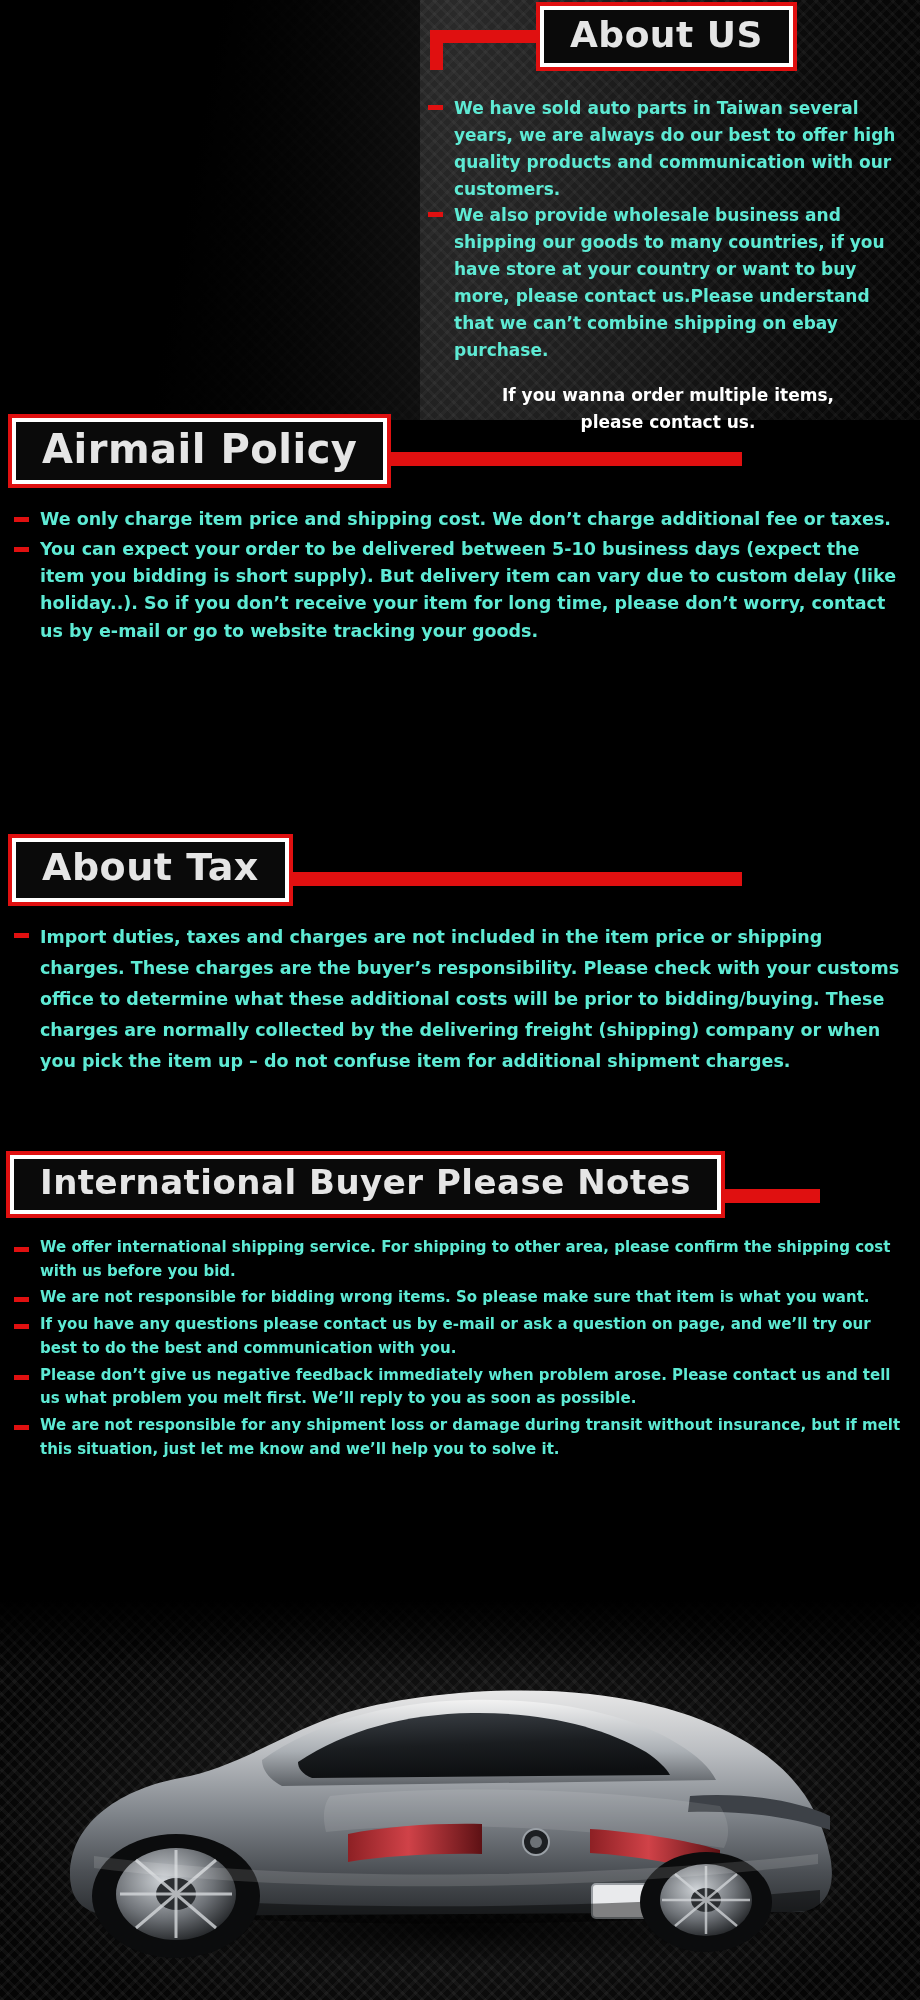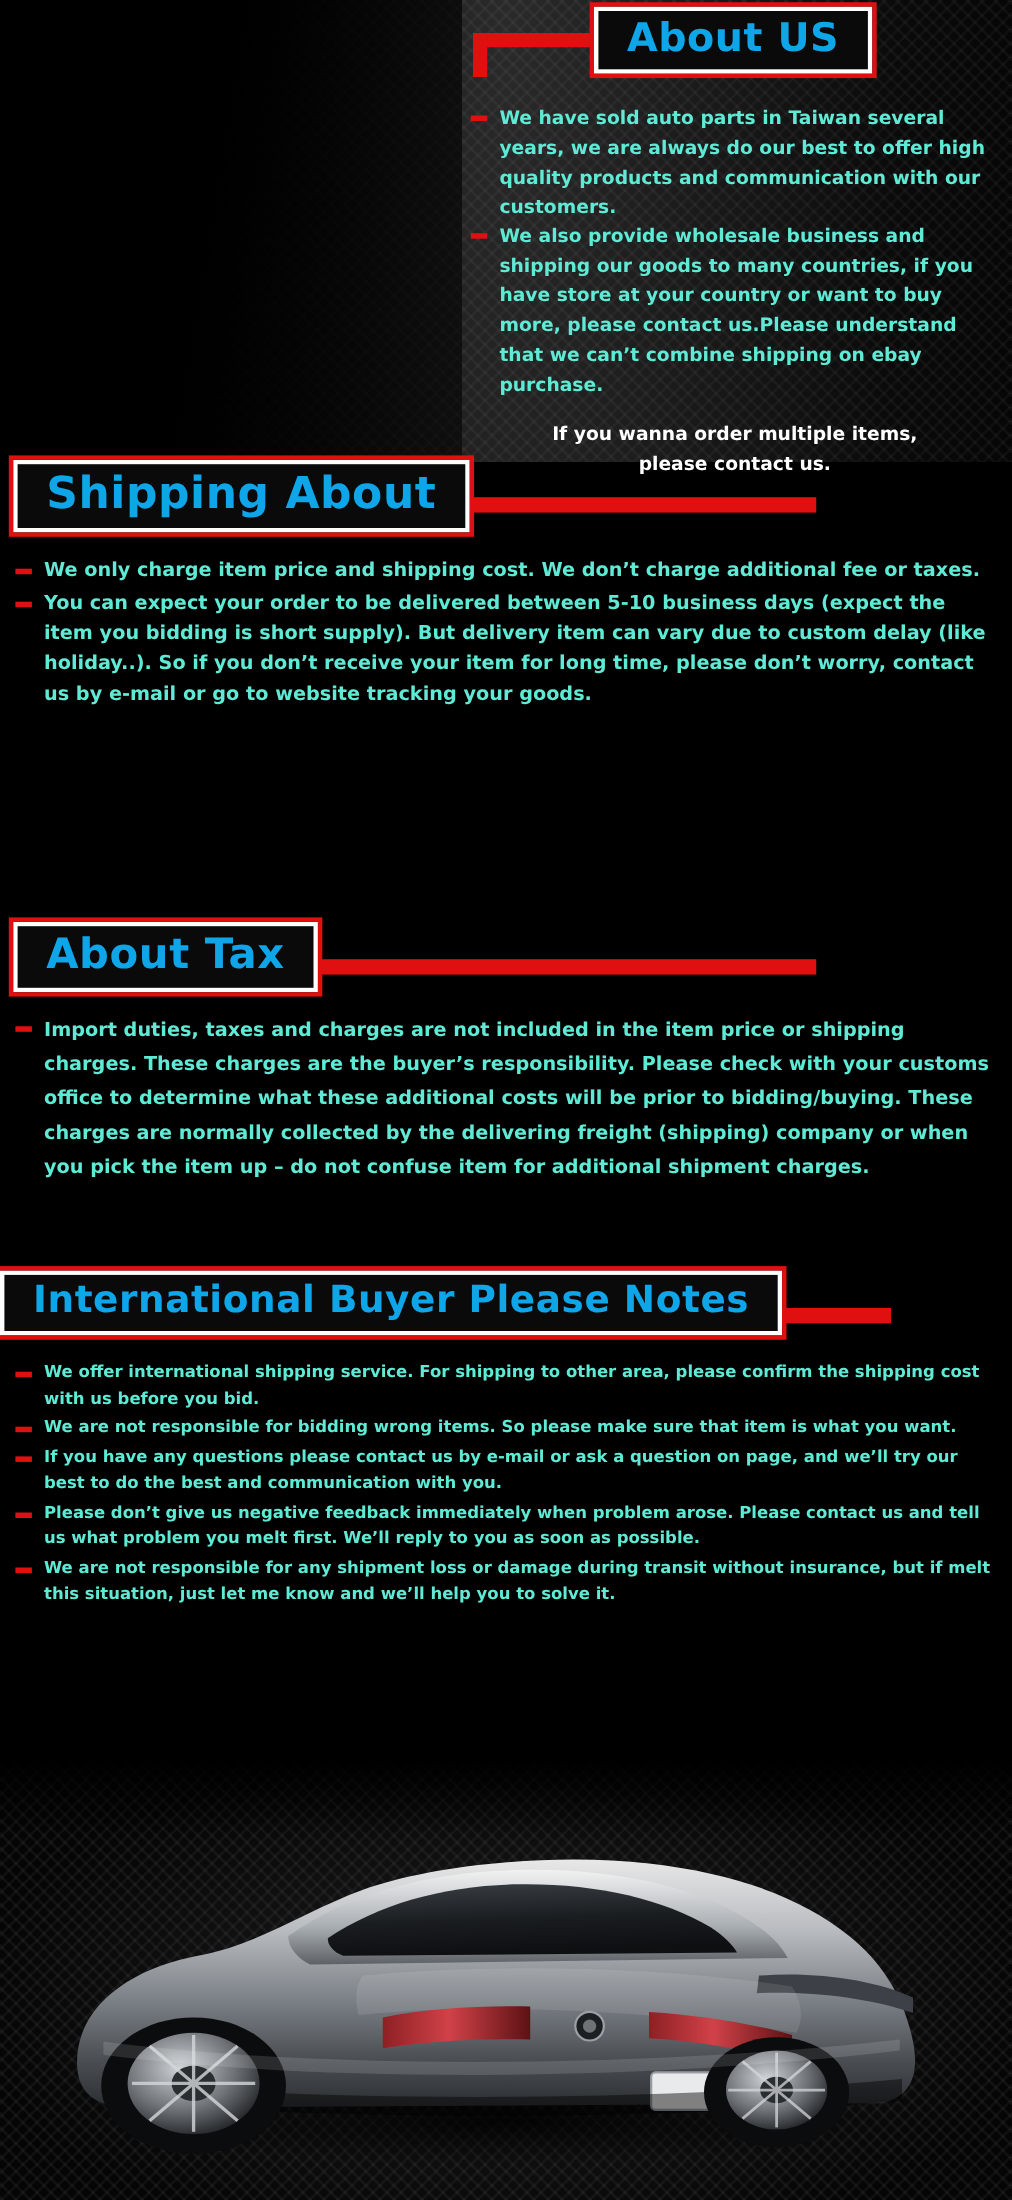--- a/index.html
+++ b/index.html
@@ -65,21 +65,21 @@
     padding: 4px 26px 8px 26px;
     display: inline-block;
   }
   .banner .box h2 {
     margin: 0;
     font-family: "DejaVu Sans", sans-serif;
     font-weight: bold;
     font-size: 37px;
     line-height: 1.15;
     letter-spacing: 0.5px;
-    color: #0ea5e9;
+    color: #e5e5e5;
     white-space: nowrap;
   }
 
   
   ul.bullets {
     list-style: none;
     margin: 0;
     padding: 0;
   }
   ul.bullets li {
@@ -192,21 +192,21 @@
     line-height: 1.78;
   }
 
   
   #intl-section {
     position: absolute;
     top: 1155px;
     left: 0;
     width: 920px;
   }
-  #intl-banner { margin-left: 0; }
+  #intl-banner { margin-left: 10px; }
   #intl-banner .bar {
     left: 700px;
     top: 34px;
     width: 110px;
     height: 14px;
   }
   #intl-banner .box h2 { font-size: 34px; }
   #intl-list {
     margin: 22px 0 0 14px;
     width: 890px;
@@ -268,21 +268,21 @@
     <div style="position:absolute; left:428px; top:382px; width:480px;">
       <span class="tail-line">If you wanna order multiple items,</span>
       <span class="tail-line">please contact us.</span>
     </div>
   </section>
 
   <section id="shipping-section">
     <div class="banner" id="shipping-banner">
       <span class="bar"></span>
       <div class="box">
-        <h2>Shipping About</h2>
+        <h2>Airmail Policy</h2>
       </div>
     </div>
     <ul class="bullets" id="shipping-list">
       <li>
         <span class="dash"></span>
         <span>We only charge item price and shipping cost. We don’t charge additional fee or taxes.</span>
       </li>
       <li>
         <span class="dash"></span>
         <span>You can expect your order to be delivered between 5-10 business days (expect the item you bidding is short supply). But delivery item can vary due to custom delay (like holiday..). So if you don’t receive your item for long time, please don’t worry, contact us by e-mail or go to website tracking your goods.</span>

